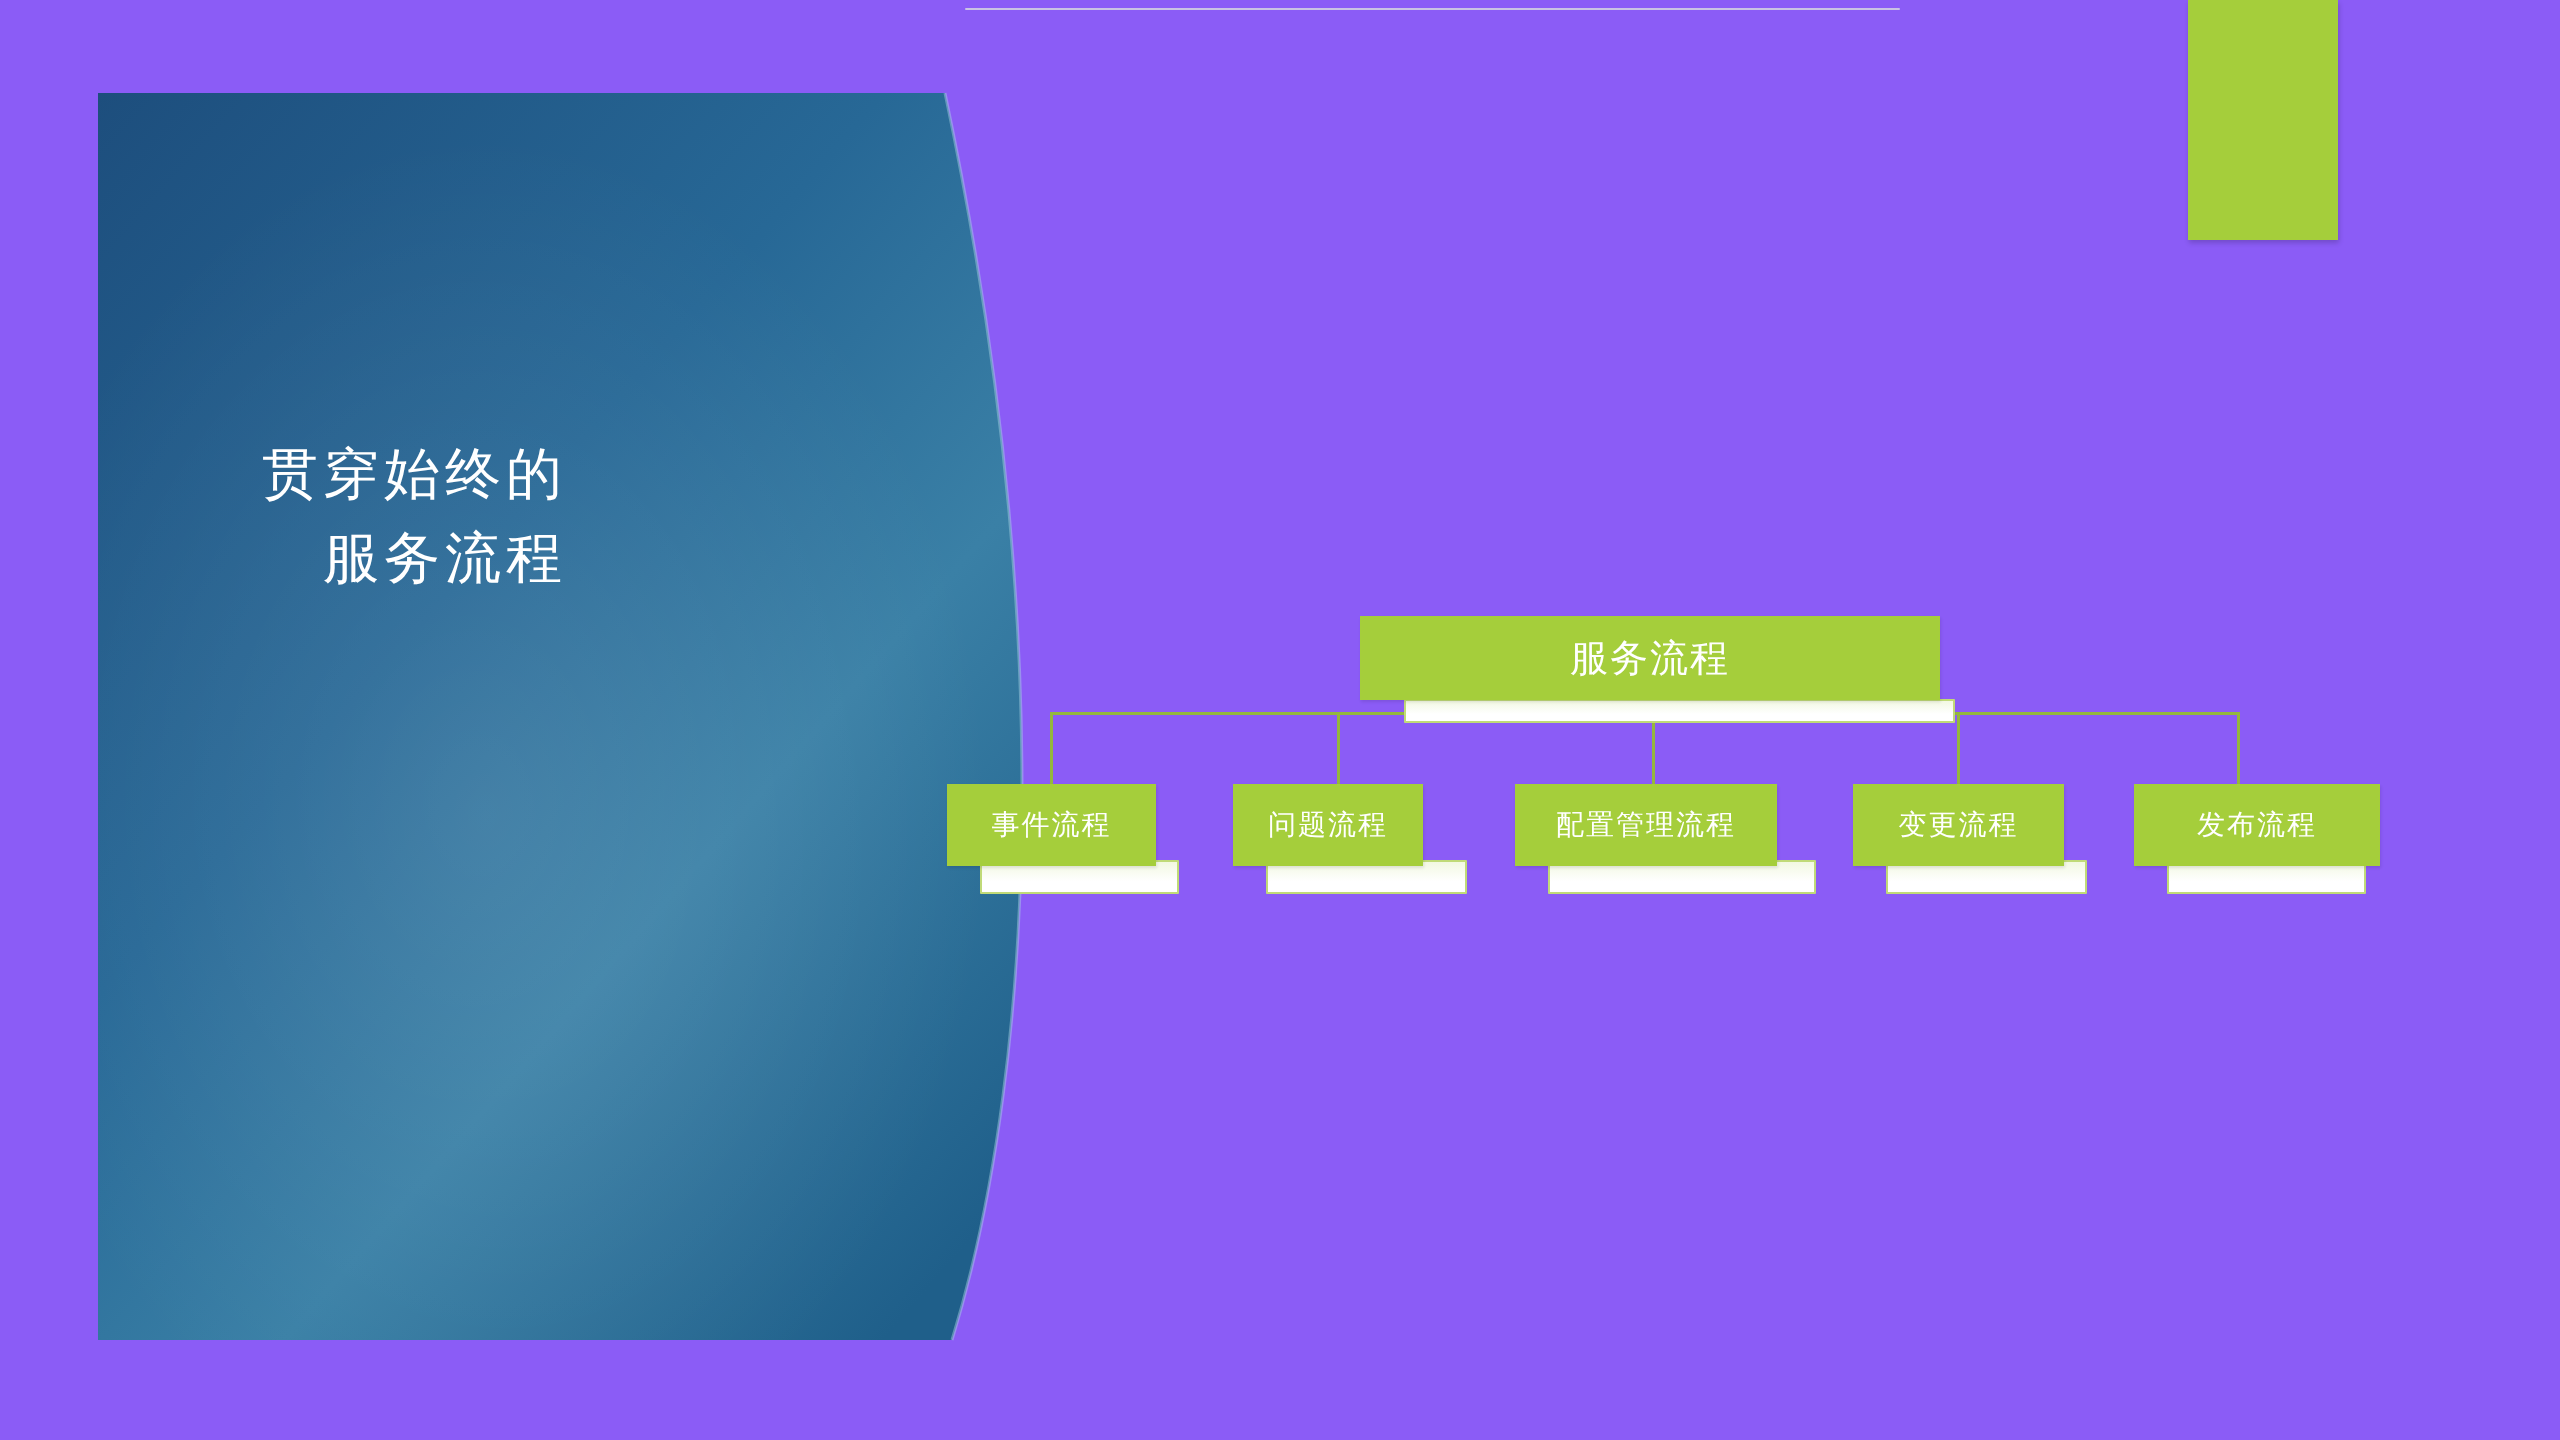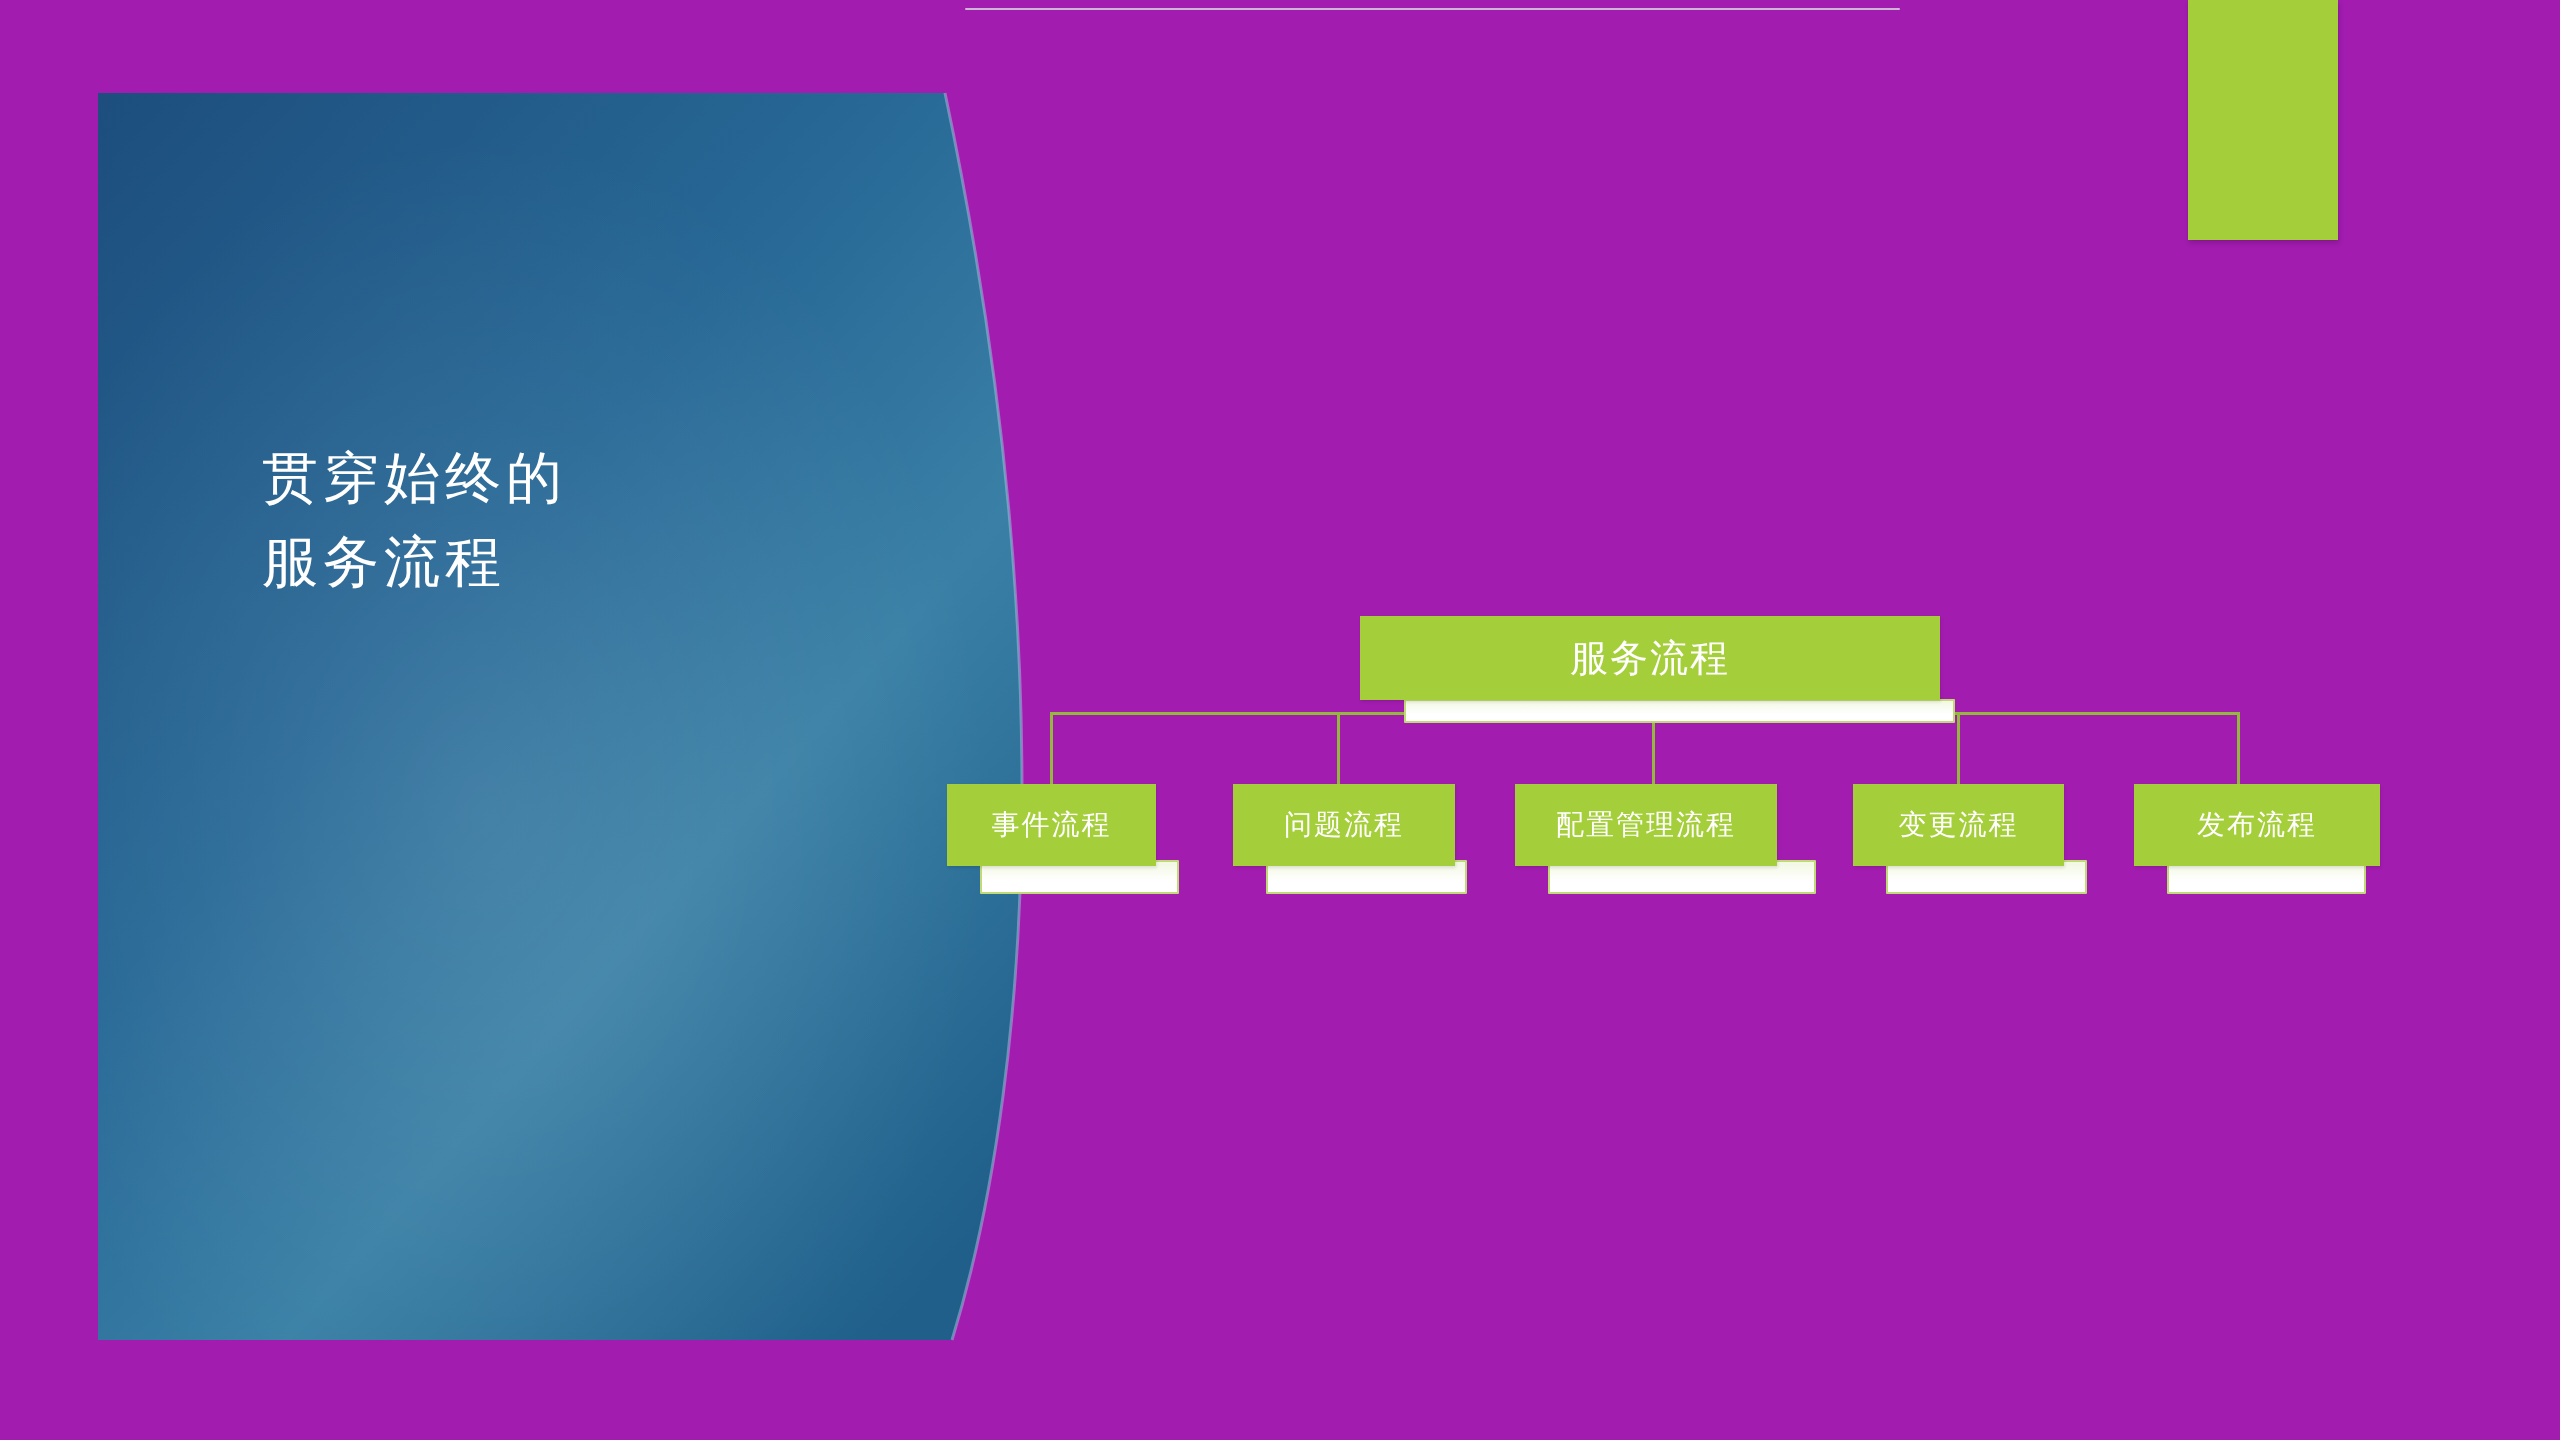--- a/index.html
+++ b/index.html
@@ -4,23 +4,24 @@
 <style>
   html, body {
     margin: 0;
     padding: 0;
     background: #ffffff;
   }
   .slide {
     position: relative;
     width: 2560px;
     height: 1440px;
-    background: #a21caf;
+    background: #8b5cf6;
     overflow: hidden;
-    font-family: Liberation Serif, serif;
+    font-family: Liberation Mono, monospace;
+    text-align: right;
   }
 
   
   .frame-line {
     position: absolute;
     left: 965px;
     top: 8px;
     width: 935px;
     height: 2px;
     background: #d9dde0;
@@ -84,21 +85,21 @@
     background: linear-gradient(180deg, #f2f8e2 0%, #ffffff 65%);
     z-index: 2;
     border-radius: 1px;
   }
 
   
   .node-root   { left: 1360px; top: 616px; width: 580px; height: 84px; }
   .bar-root    { left: 1404px; top: 699px; width: 551px; height: 24px; }
 
   .node-c1 { left: 947px;  top: 784px; width: 209px; height: 82px; }
-  .node-c2 { left: 1233px; top: 784px; width: 222px; height: 82px; }
+  .node-c2 { left: 1233px; top: 784px; width: 190px; height: 82px; }
   .node-c3 { left: 1515px; top: 784px; width: 262px; height: 82px; }
   .node-c4 { left: 1853px; top: 784px; width: 211px; height: 82px; }
   .node-c5 { left: 2134px; top: 784px; width: 246px; height: 82px; }
 
   .bar-c1 { left: 980px;  top: 860px; width: 199px; height: 34px; }
   .bar-c2 { left: 1266px; top: 860px; width: 201px; height: 34px; }
   .bar-c3 { left: 1548px; top: 860px; width: 268px; height: 34px; }
   .bar-c4 { left: 1886px; top: 860px; width: 201px; height: 34px; }
   .bar-c5 { left: 2167px; top: 860px; width: 199px; height: 34px; }
 

